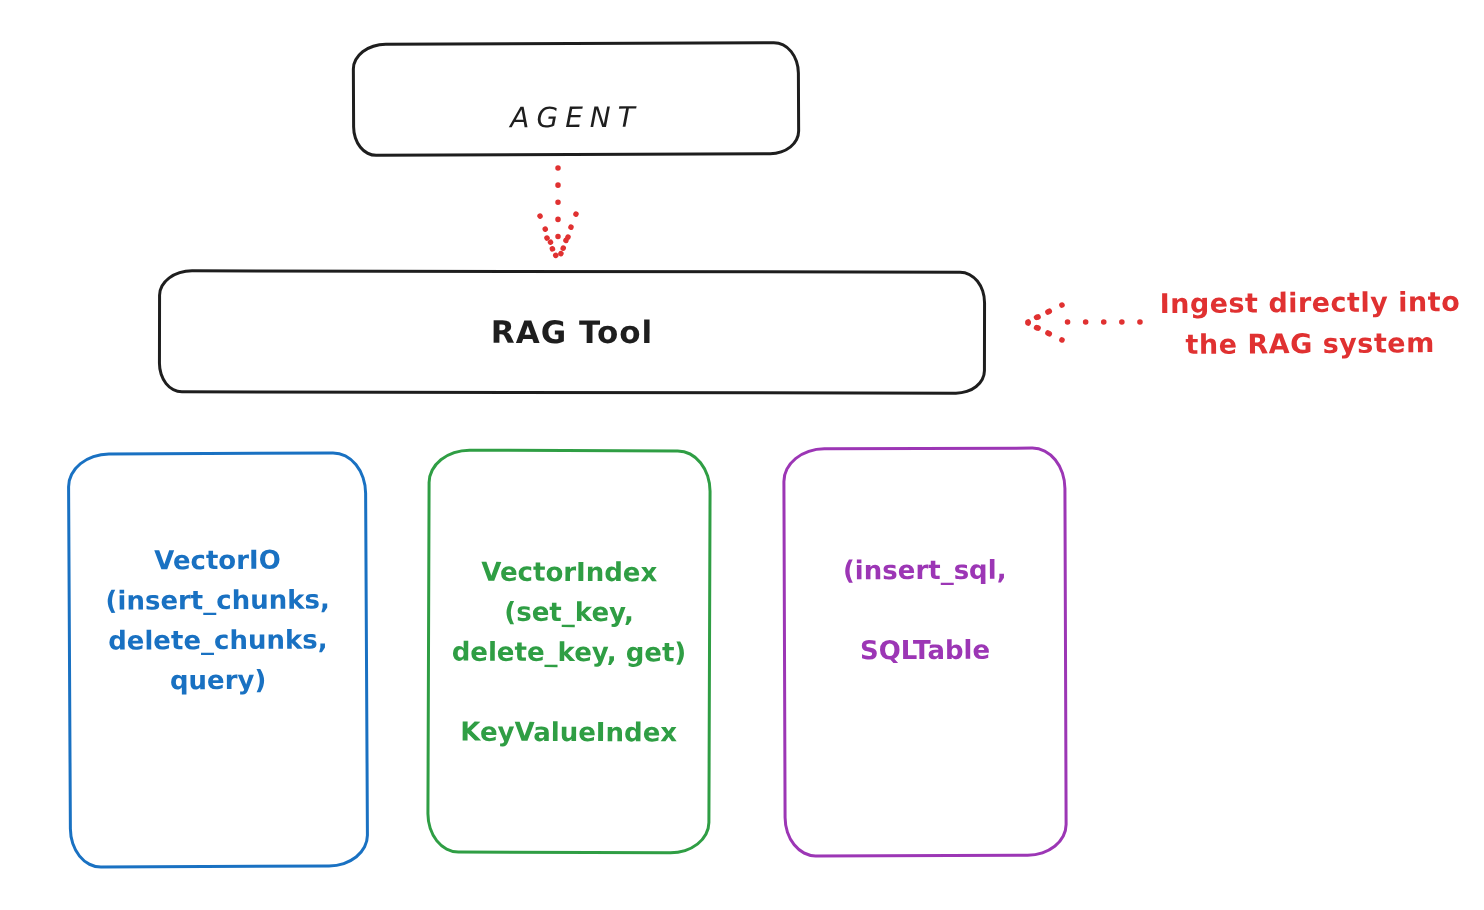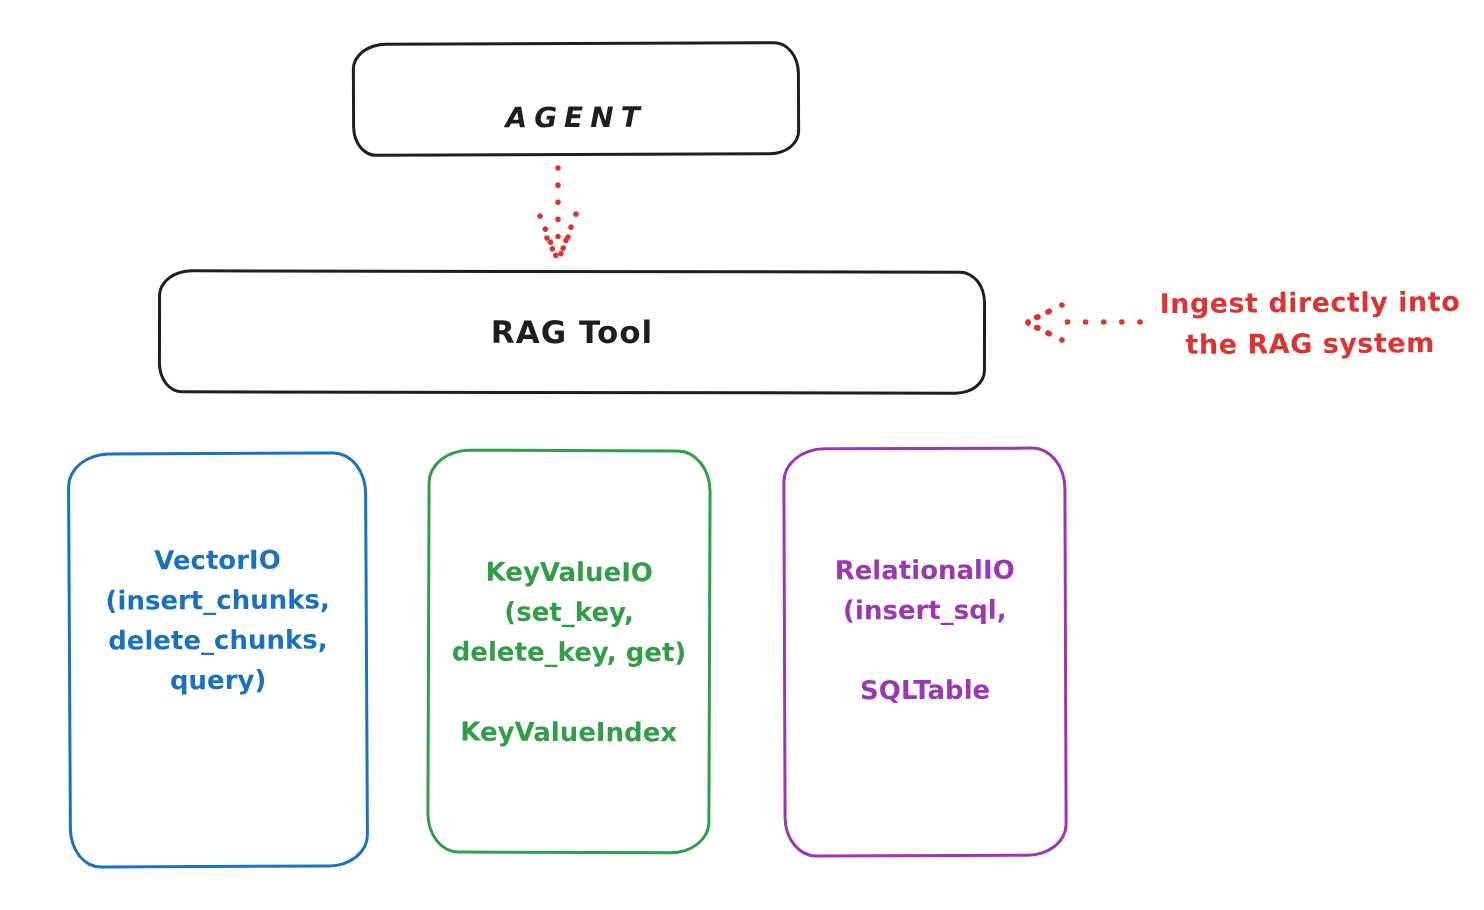--- a/index.html
+++ b/index.html
@@ -36,21 +36,21 @@
     border: 3.5px solid #1e1e1e;
     color: #1e1e1e;
     border-radius: 34px 26px 30px 24px / 26px 32px 24px 30px;
   }
   .node-agent {
     left: 352px; top: 42px; width: 448px; height: 114px;
     transform: rotate(-0.25deg);
   }
   .node-agent .label {
     font-size: 28px;
-    font-weight: 700;
+    font-weight: 400;
     letter-spacing: 7px;
     font-style: italic;
     margin-top: 36px;
   }
   .node-rag-tool {
     left: 158px; top: 270px; width: 828px; height: 124px;
     transform: rotate(0.1deg);
   }
   .node-rag-tool .label {
     font-size: 31px;
@@ -153,25 +153,24 @@
   </div>
 
   <div class="card card-vector">
     <div class="line">VectorIO</div>
     <div class="line">(insert_chunks,</div>
     <div class="line">delete_chunks,</div>
     <div class="line">query)</div>
   </div>
 
   <div class="card card-keyvalue">
-    <div class="line">KeyValueIO</div>
+    <div class="line">VectorIndex</div>
     <div class="line">(set_key,</div>
     <div class="line">delete_key, get)</div>
     <div class="footer">KeyValueIndex</div>
   </div>
 
   <div class="card card-relational">
-    <div class="line">RelationalIO</div>
     <div class="line">(insert_sql,</div>
     <div class="footer">SQLTable</div>
   </div>
 
 </div>
 
 </body></html>

